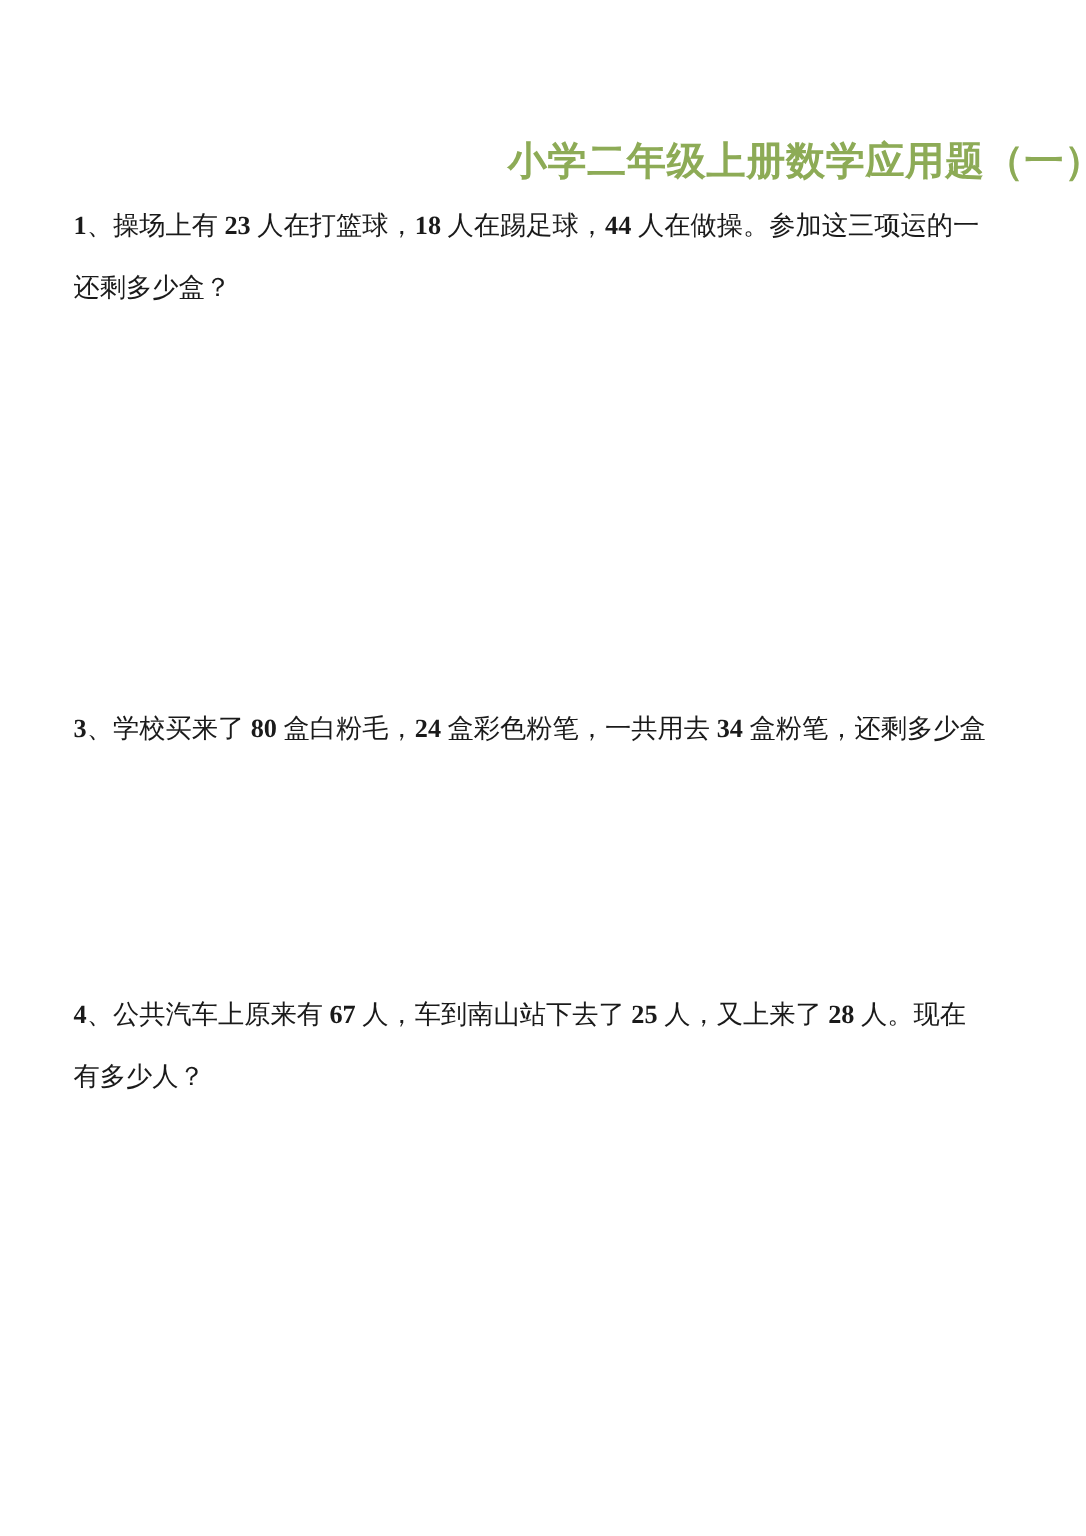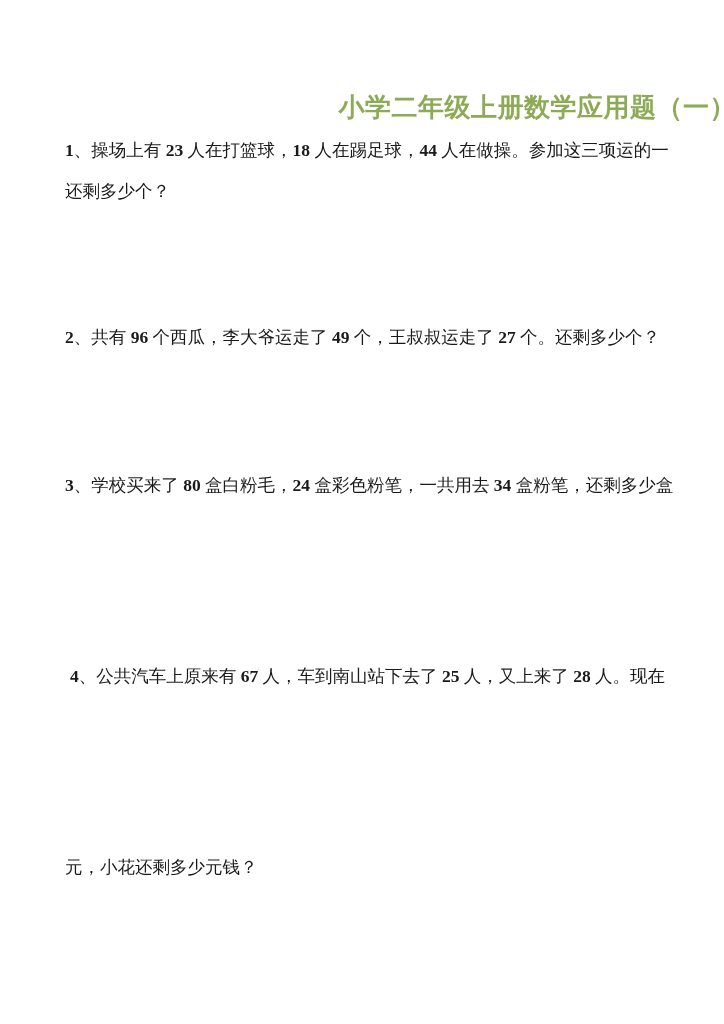--- a/index.html
+++ b/index.html
@@ -24,60 +24,57 @@
     margin: 12px;
     text-align: right;
     font-family: "Liberation Sans", "DejaVu Sans", sans-serif;
     font-weight: 700;
     font-size: 26px;
     line-height: 38px;
     letter-spacing: 0.5px;
   }
   .question {
     position: absolute;
-    left: 65px;
+    left: 49px;
     width: 600px;
   }
   .q-line {
     margin: 0;
     font-size: 17.5px;
     line-height: 41px;
     color: #1a1a1a;
     white-space: pre;
   }
   .q-line b {
     font-weight: 700;
   }
   .q1 { top: 130px; }
   .q2 { top: 317px; }
   .q3 { top: 465px; font-family: Liberation Serif, serif; }
-  .q4 { top: 656px; text-align: right; }
+  .q4 { top: 656px; }
   .q5 { top: 847px; }
 </style>
 </head>
 <body>
 
 <div class="page">
 
   <h1 class="title" style="color: rgb(141, 171, 86);">小学二年级上册数学应用题（一）</h1>
 
   <div class="question q1">
     <p class="q-line"><b>1</b>、操场上有 <b>23</b> 人在打篮球，<b>18</b> 人在踢足球，<b>44</b> 人在做操。参加这三项运的一</p>
-    <p class="q-line">还剩多少个？</p>
+    <p class="q-line">还剩多少盒？</p>
   </div>
 
-  <div class="question q2">
-    <p class="q-line"><b>2</b>、共有 <b>96</b> 个西瓜，李大爷运走了 <b>49</b> 个，王叔叔运走了 <b>27</b> 个。还剩多少个？</p>
-  </div>
 
   <div class="question q3">
     <p class="q-line"><b>3</b>、学校买来了 <b>80</b> 盒白粉毛，<b>24</b> 盒彩色粉笔，一共用去 <b>34</b> 盒粉笔，还剩多少盒</p>
   </div>
 
   <div class="question q4">
     <p class="q-line"><b>4</b>、公共汽车上原来有 <b>67</b> 人，车到南山站下去了 <b>25</b> 人，又上来了 <b>28</b> 人。现在</p>
+    <p class="q-line">有多少人？</p>
   </div>
 
   <div class="question q5">
-    <p class="q-line">元，小花还剩多少元钱？</p>
   </div>
 
 </div>
 
 </body></html>

